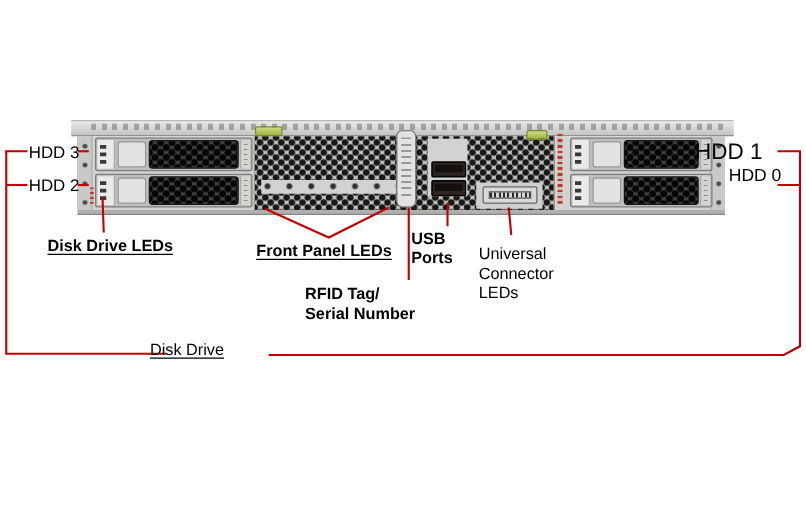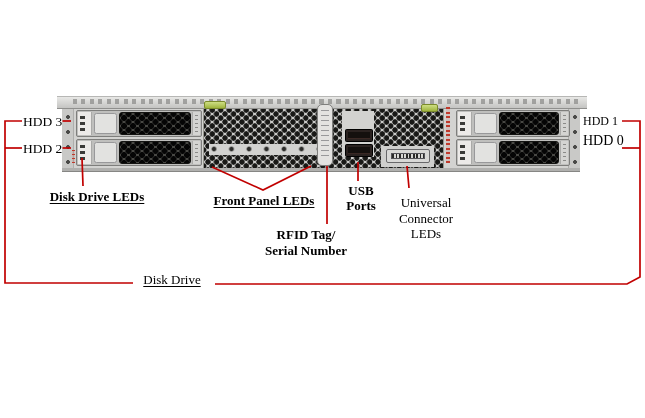--- a/index.html
+++ b/index.html
@@ -1,18 +1,18 @@
 <!DOCTYPE html>
 <html><head>
 <meta charset="utf-8">
 <style>
   html,body{margin:0;padding:0;background:#fff;}
   .figure{
     position:relative;width:645px;height:418px;background:#ffffff;overflow:hidden;
-    font-family:Liberation Serif, serif;color:#000;
+    font-family:Liberation Sans, sans-serif;color:#000;
   }
   .abs{position:absolute;box-sizing:border-box;}
 
   
   .rail{
     left:57px;top:96px;width:530px;height:13px;
     background:linear-gradient(180deg,#e8e8e6,#c4c4c2);
     border-top:1px solid #b7b7b5;border-bottom:1px solid #8f8f8d;
   }
   .rail::before{
@@ -111,26 +111,26 @@
     background-size:9px 8px;background-position:0 1px,4.5px 5px;
   }
   .dstrip{
     width:7px;background-color:#d4d4d2;border-left:1px solid #aaaaa8;
     background-image:repeating-linear-gradient(180deg,#8a8a88 0 1px,transparent 1px 4px);
     background-size:3px 18px;background-repeat:no-repeat;background-position:2px 3px;
   }
 
   
   .lab{position:absolute;font-size:13px;line-height:15px;white-space:nowrap;}
-  .ctr{text-align:center;white-space:normal;}
+  .ctr{text-align:left;white-space:normal;}
   .b{font-weight:bold;}
   .u{text-decoration:underline;text-underline-offset:2px;}
   #lab-hdd3{left:23px;top:114px;font-size:13.5px;}
   #lab-hdd2{left:23px;top:141px;font-size:13.5px;}
-  #lab-hdd1{left:583px;top:114px;font-size:12px;}
+  #lab-hdd1{left:556px;top:114px;font-size:18px;}
   #lab-hdd0{left:583px;top:133px;font-size:14px;}
   #lab-ddleds{left:38px;top:189px;width:118px;}
   #lab-fpleds{left:205px;top:193px;width:118px;}
   #lab-usb{left:329px;top:183px;width:64px;}
   #lab-rfid{left:244px;top:227px;width:124px;line-height:16px;}
   #lab-ucp{left:383px;top:195px;width:86px;line-height:15.5px;}
   #lab-dds{left:120px;top:271px;width:104px;line-height:17px;}
 
   svg.callouts{position:absolute;left:0;top:0;pointer-events:none;}
 </style>

